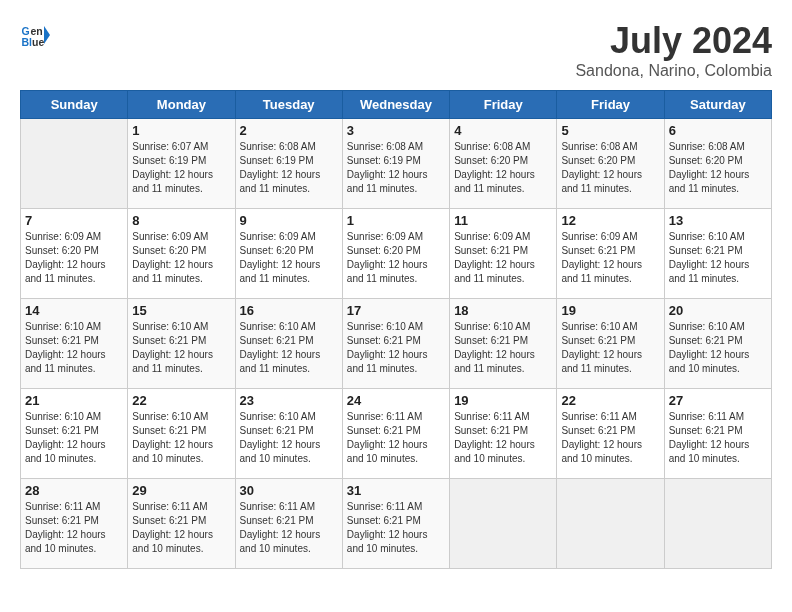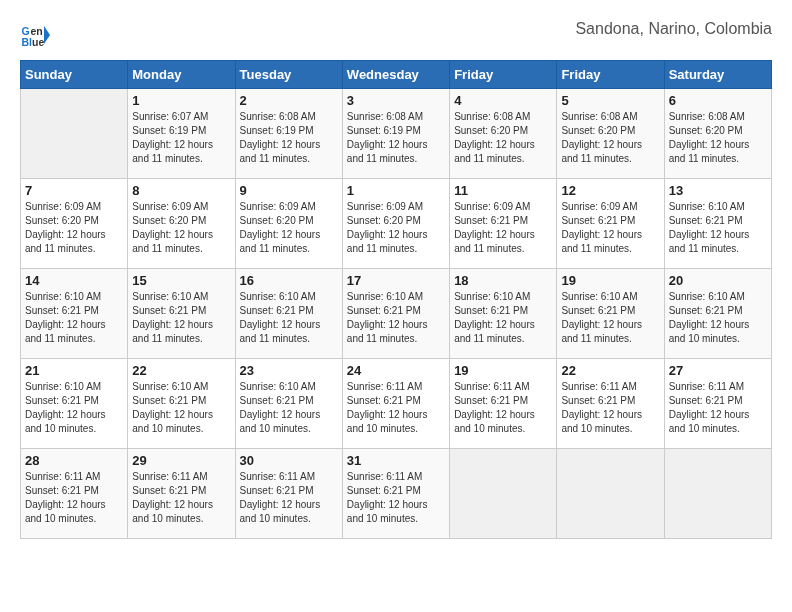--- a/index.html
+++ b/index.html
@@ -48,21 +48,21 @@
     }
     table {
       width: 100%;
       border-collapse: collapse;
       font-size: 11px;
     }
     thead tr th {
       background: #2a6db5;
       color: #fff;
       padding: 6px 4px;
-      text-align: left;
+      text-align: center;
       font-size: 13px;
       border: 1px solid #1a5da0;
     }
     tbody tr td {
       border: 1px solid #ccc;
       vertical-align: top;
       padding: 4px;
       width: calc(100% / 7);
       min-height: 80px;
       height: 90px;
@@ -95,20 +95,21 @@
   <div class="logo">
     <svg class="logo-icon" viewBox="0 0 40 40">
       <text x="2" y="20" font-size="14" font-weight="bold" fill="#1a73c7">G</text>
       <text x="14" y="20" font-size="14" font-weight="bold" fill="#333">en</text>
       <text x="2" y="34" font-size="14" font-weight="bold" fill="#1a73c7">Bl</text>
       <text x="16" y="34" font-size="14" font-weight="bold" fill="#333">ue</text>
       <polygon points="32,8 40,20 32,32" fill="#1a73c7"></polygon>
     </svg>
   </div>
   <div class="title-block">
+    <div class="month-title">July 2024</div>
     <div class="location">Sandona, Narino, Colombia</div>
   </div>
 </div>
 
 <table>
   <thead>
     <tr>
     <th>Sunday</th>
         <th>Monday</th>
         <th>Tuesday</th>

